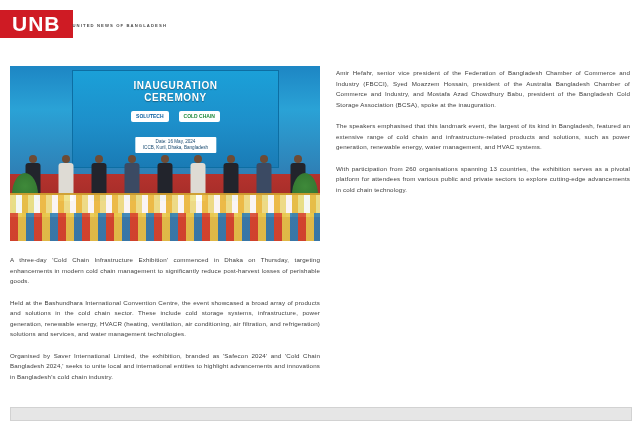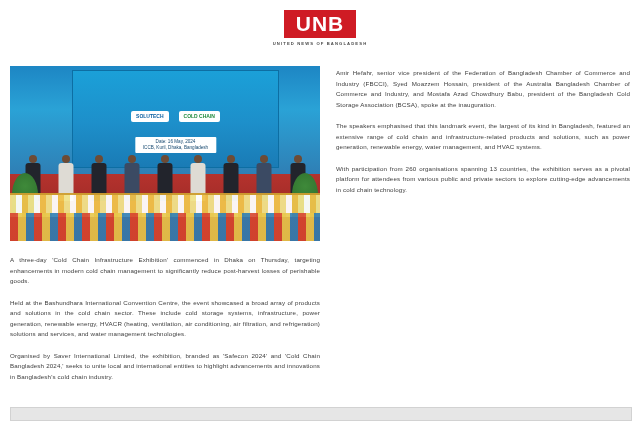--- a/index.html
+++ b/index.html
@@ -21,21 +21,21 @@
     box-sizing: border-box;
   }
 
   
   .logo-wrap {
     position: absolute;
     top: 10px;
     left: 0;
     width: 640px;
     display: flex;
-    flex-direction: column;
+    flex-direction: row;
     align-items: center;
   }
   .logo-box {
     background: #cf1b24;
     color: #ffffff;
     font-family: "Liberation Sans", sans-serif;
     font-weight: bold;
     font-size: 21px;
     letter-spacing: 1px;
     padding: 3px 12px 4px 12px;
@@ -232,20 +232,24 @@
   </div>
 
   <div class="content">
 
     <div class="col-left">
 
       <div class="photo">
         <div class="sky"></div>
 
         <div class="banner-inner">
+          <div class="banner-title">
+            <span>INAUGURATION</span><br>
+            <span>CEREMONY</span>
+          </div>
           <div class="banner-logos">
             <div class="blogo">SOLUTECH</div>
             <div class="blogo green">COLD CHAIN</div>
           </div>
           <div class="banner-date">
             <span>Date: 16 May, 2024</span><br>
             <span>ICCB, Kuril, Dhaka, Bangladesh</span>
           </div>
         </div>
 

